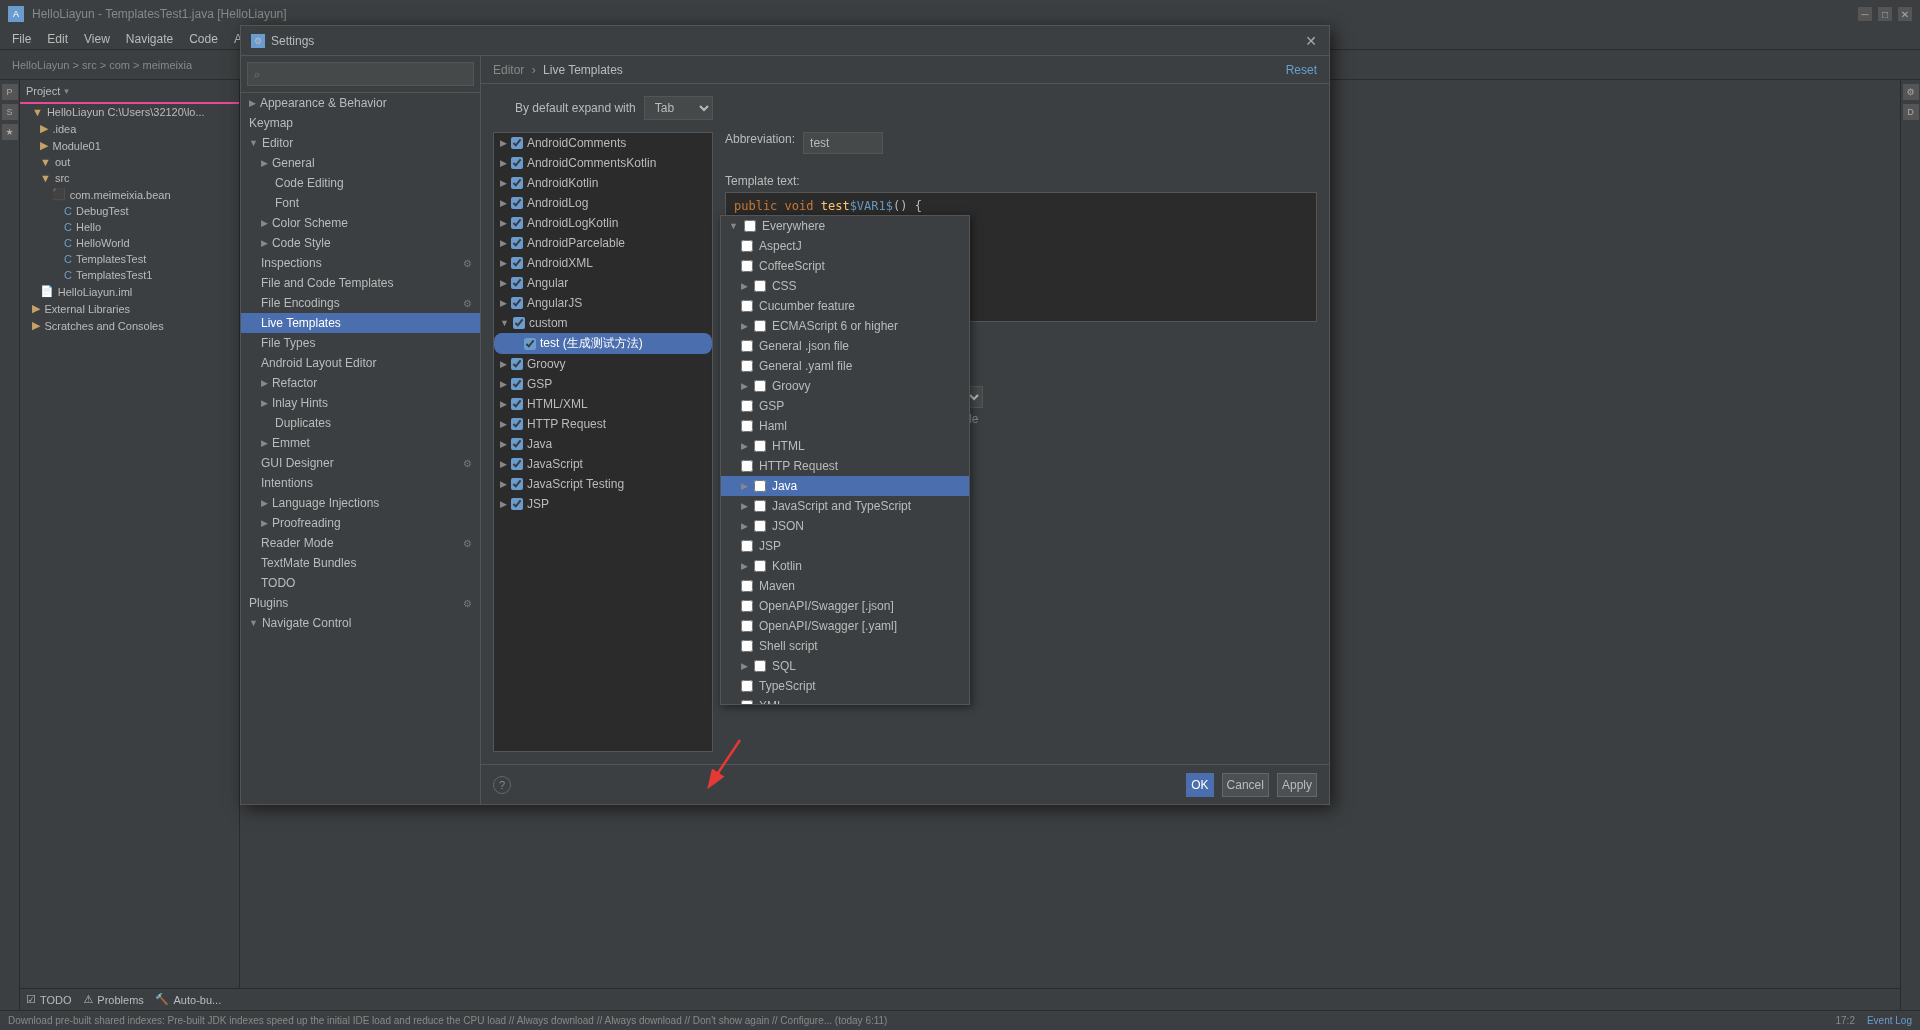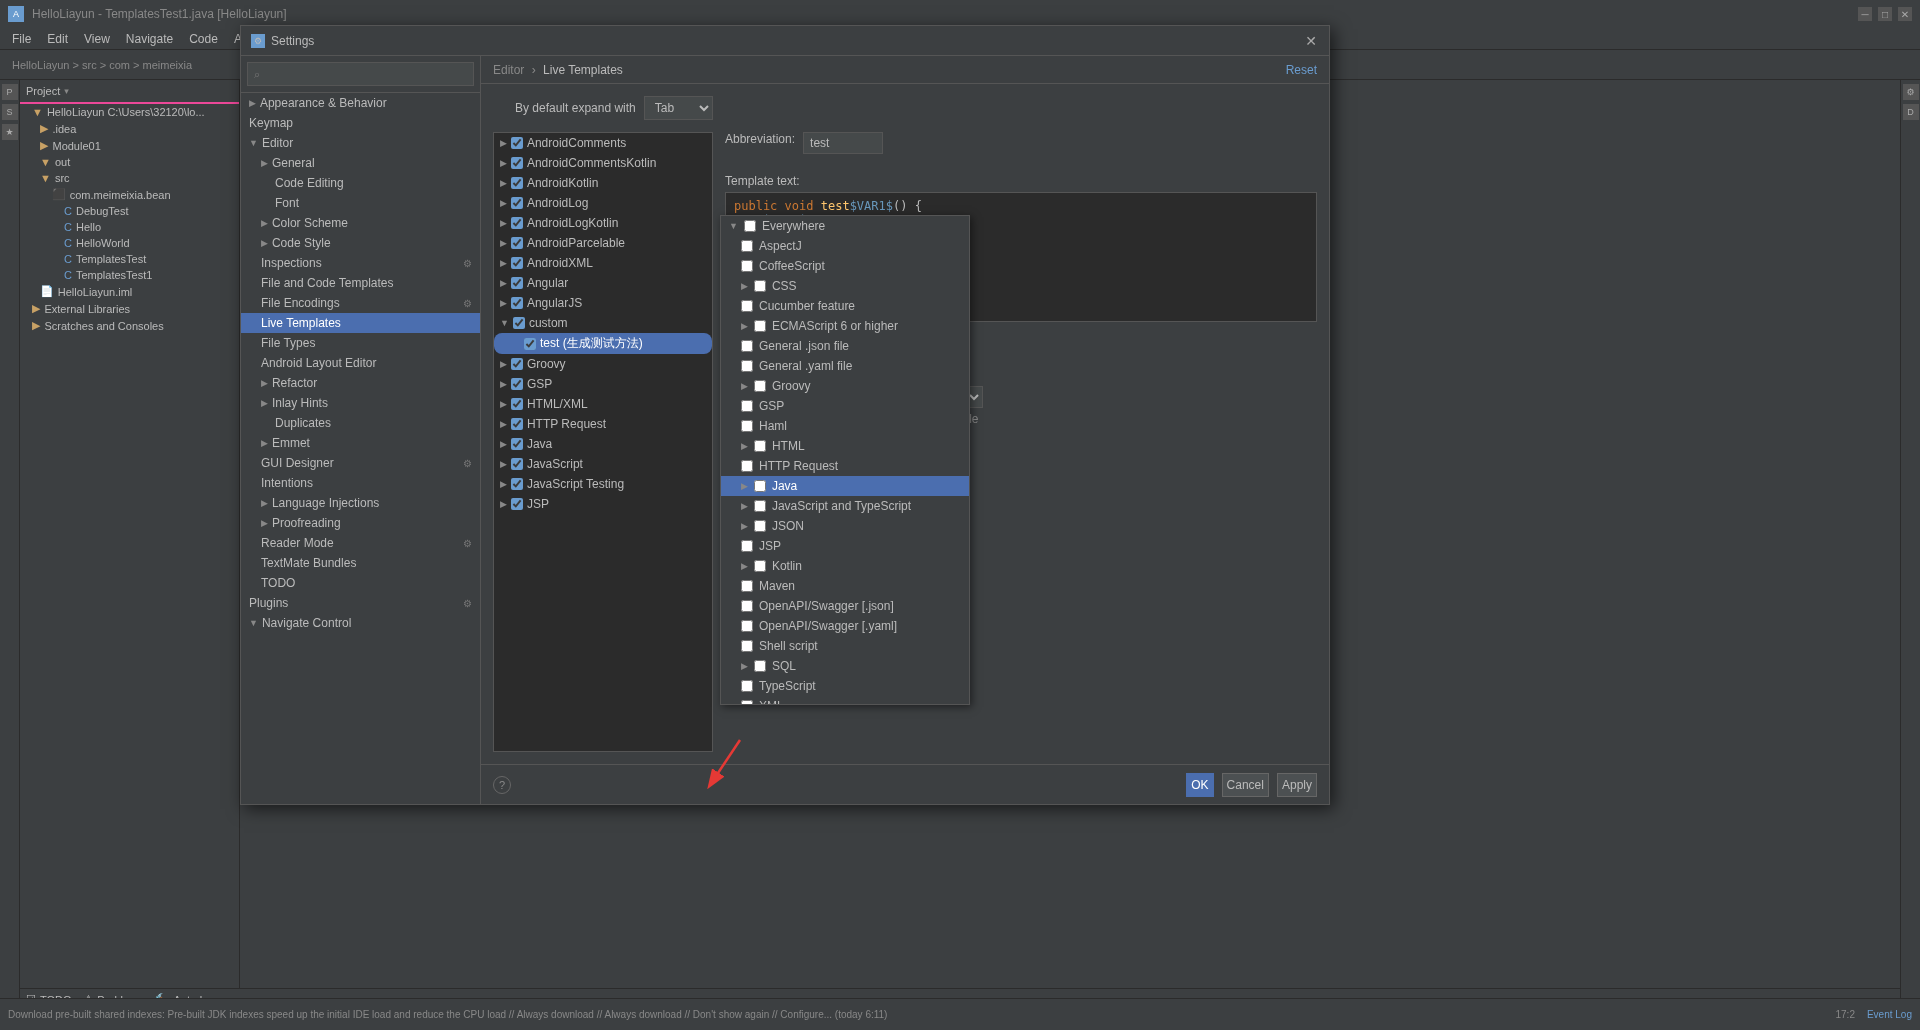--- a/index.html
+++ b/index.html
@@ -149,21 +149,21 @@
     .tree-indent-2 { padding-left: 32px; }
     .tree-indent-3 { padding-left: 44px; }
     .folder-icon { color: #c8a165; font-size: 11px; }
     .file-icon { color: #6a9ccf; font-size: 11px; }
     .class-icon { color: #6a9ccf; font-size: 11px; }
 
     
     .status-bar {
       position: absolute;
       bottom: 0; left: 0; right: 0;
-      height: 32px;
+      height: 20px;
       background: #3c3f41;
       border-top: 1px solid #2b2b2b;
       display: flex;
       align-items: center;
       padding: 0 8px;
       font-size: 10px;
       color: #888;
     }
 
     

